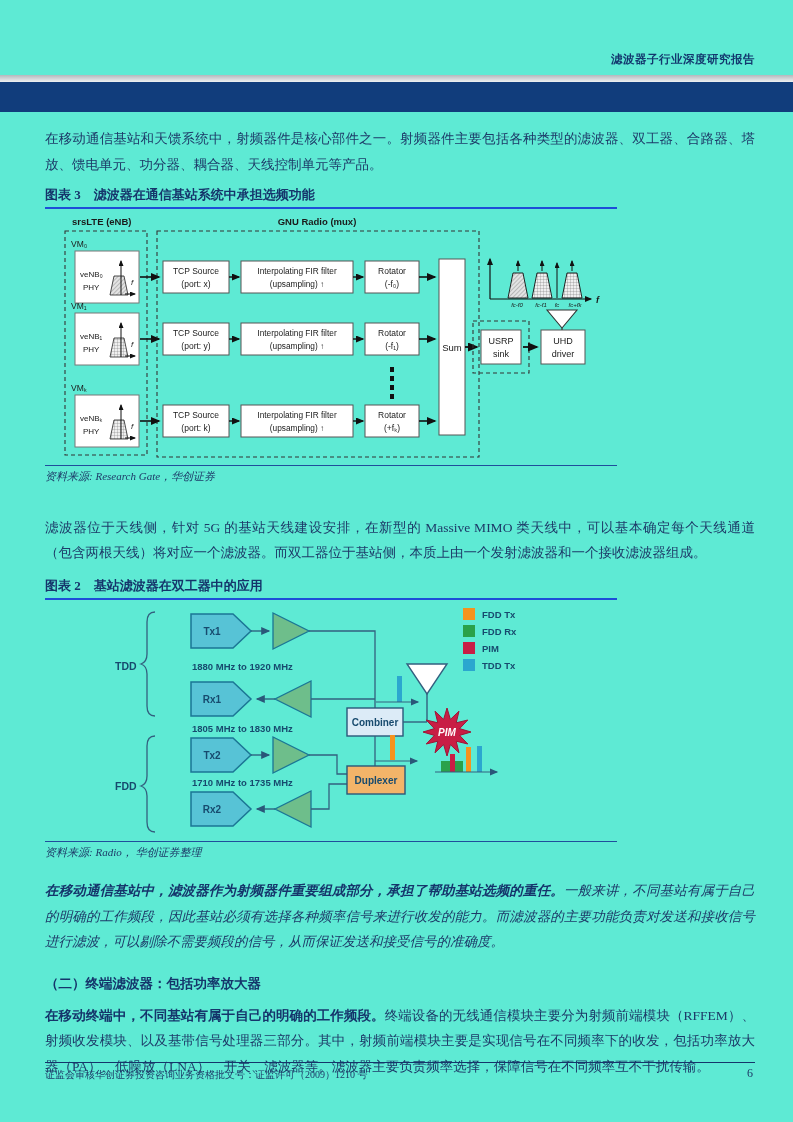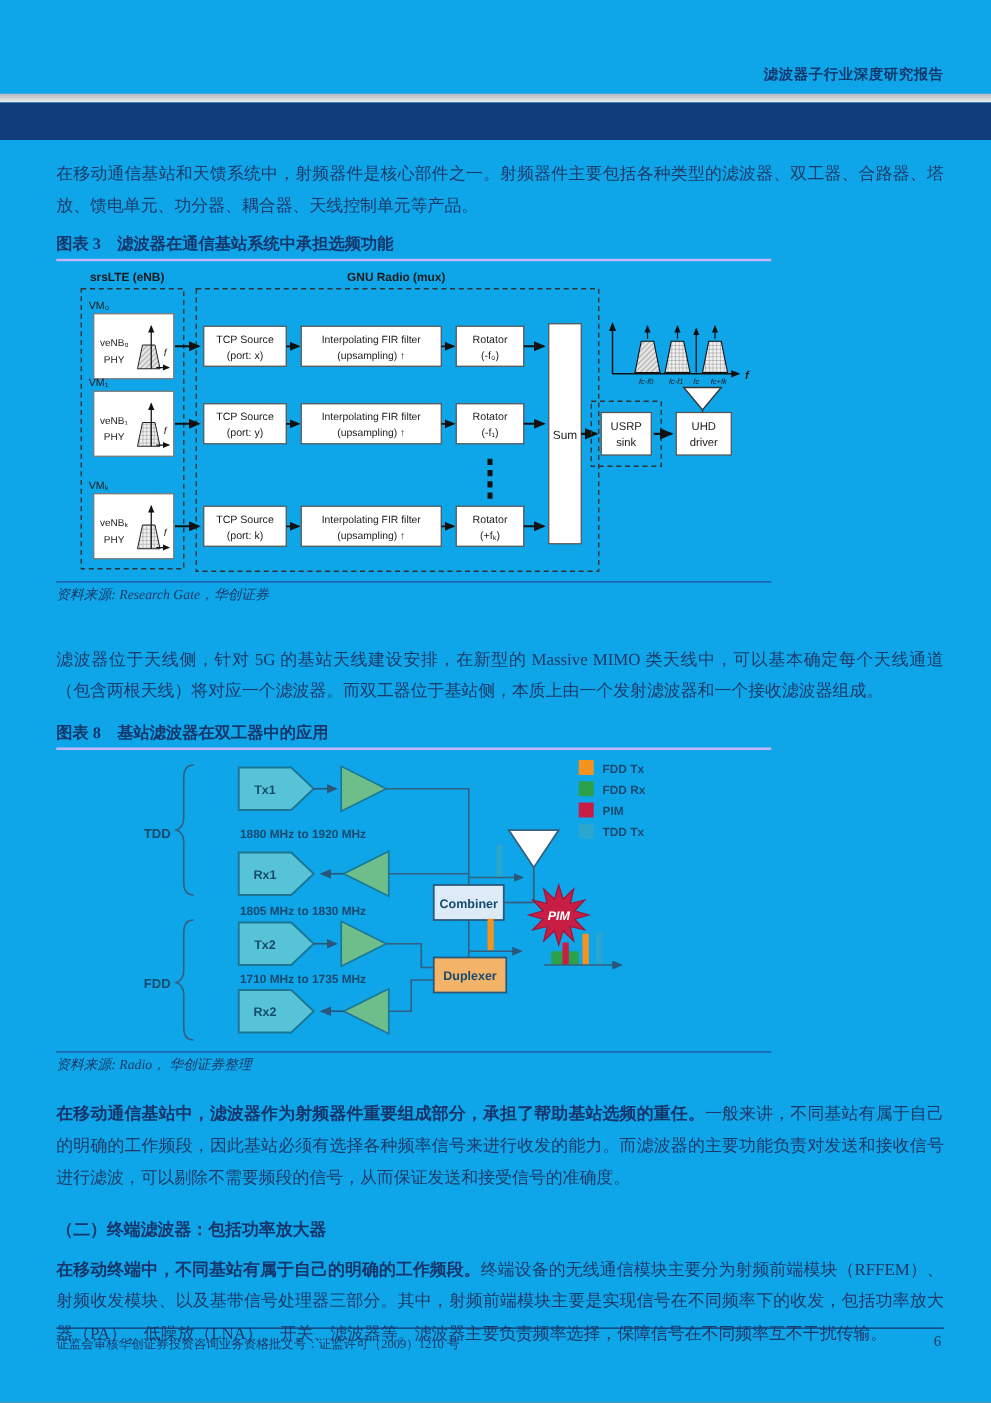--- a/index.html
+++ b/index.html
@@ -1,28 +1,28 @@
 <!DOCTYPE html>
 <html><head>
 <meta charset="utf-8">
 <style>
   html,body{margin:0;padding:0;background:#888;}
-  .page{position:relative;width:793px;height:1122px;margin:0 auto;background:#0ea5e9;
+  .page{position:relative;width:793px;height:1122px;margin:0 auto;background:#5eead4;
         font-family:"Liberation Serif",serif;overflow:hidden;}
   .header-title{position:absolute;top:52px;right:38px;font-size:11.5px;font-weight:bold;
         color:#13386e;letter-spacing:.5px;}
   .grey-strip{position:absolute;top:75px;left:0;width:793px;height:7px;
         background:linear-gradient(#b4b8bd,#eef0f2);}
   .navy-band{position:absolute;top:82px;left:0;width:793px;height:30px;background:#113d7c;}
   .content{position:absolute;top:126px;left:45px;width:710px;color:#1d3a68;
         font-size:13.5px;line-height:1.9;text-align:justify;}
   .para{margin:0 0 10px 0;}
   .para b{color:#15356b;}
   .fig-title{margin:10px 0 2px 0;width:572px;font-size:13px;font-weight:bold;color:#15356b;
-        border-bottom:2px solid #c4b5fd;padding-bottom:3px;line-height:1.3;}
+        border-bottom:2px solid #1d4ed8;padding-bottom:3px;line-height:1.3;}
   .fig-rule{width:572px;border-top:1.5px solid #1f4e9c;height:0;margin-top:2px;}
   .fig-source{margin:3px 0 0 0;font-size:11px;font-style:italic;color:#1d3a68;line-height:1.4;}
   .section-heading{margin:16px 0 6px 0;font-size:13.5px;font-weight:bold;color:#15356b;}
   .fig-canvas{display:block;margin-top:4px;}
   .footer-rule{position:absolute;top:1062px;left:45px;width:710px;border-top:1px solid #15356b;}
   .footer-left{position:absolute;top:1068px;left:45px;font-size:10px;color:#1d3a68;}
   .footer-page{position:absolute;top:1066px;right:40px;font-size:12px;color:#1d3a68;}
   svg text{font-family:"Liberation Sans",sans-serif;}
   .d3t{fill:#1a1a1a;}
   .f4t{fill:#174a6e;font-weight:bold;}
@@ -179,21 +179,21 @@
         <polygon points="502,97 532,97 517,115" fill="#fff" stroke="#333" stroke-width="1.1"></polygon>
         <line x1="517" y1="115" x2="517" y2="117" stroke="#333" stroke-width="1.1"></line>
       </g>
     </svg>
 
     <div class="fig-rule"></div>
     <p class="fig-source">资料来源: Research Gate，华创证券</p>
 
     <p class="para" style="margin-top:30px;">滤波器位于天线侧，针对 5G 的基站天线建设安排，在新型的 Massive MIMO 类天线中，可以基本确定每个天线通道（包含两根天线）将对应一个滤波器。而双工器位于基站侧，本质上由一个发射滤波器和一个接收滤波器组成。</p>
 
-    <div class="fig-title" style="margin-top:12px;">图表 8　基站滤波器在双工器中的应用</div>
+    <div class="fig-title" style="margin-top:12px;">图表 2　基站滤波器在双工器中的应用</div>
 
     <svg class="fig-canvas" width="710" height="235" viewBox="0 0 710 235">
       <defs>
         <marker id="an" markerWidth="8" markerHeight="8" refX="6" refY="3" orient="auto">
           <path d="M0,0 L7,3 L0,6 Z" fill="#2a5779"></path>
         </marker>
       </defs>
 
       <g>
         <rect x="418" y="4" width="12" height="12" fill="#F5931E"></rect>
@@ -258,21 +258,21 @@
       <path d="M302,180 H284 V205 H266" fill="none" stroke="#33607f" stroke-width="1.3"></path>
       <line x1="230" y1="205" x2="212" y2="205" stroke="#2a5779" stroke-width="1.3" marker-end="url(#an)"></line>
 
       <rect x="302" y="162" width="58" height="28" fill="#F3B469" stroke="#2A5779" stroke-width="1.4"></rect>
       <text class="f4t" x="331" y="180" font-size="10" text-anchor="middle" fill="#1D4E75">Duplexer</text>
     </svg>
 
     <div class="fig-rule"></div>
     <p class="fig-source">资料来源: Radio， 华创证券整理</p>
 
-    <p class="para" style="margin-top:18px;"><b>在移动通信基站中，滤波器作为射频器件重要组成部分，承担了帮助基站选频的重任。</b><span>一般来讲，不同基站有属于自己的明确的工作频段，因此基站必须有选择各种频率信号来进行收发的能力。而滤波器的主要功能负责对发送和接收信号进行滤波，可以剔除不需要频段的信号，从而保证发送和接受信号的准确度。</span></p>
+    <p class="para" style="margin-top:18px;font-style:italic;"><b>在移动通信基站中，滤波器作为射频器件重要组成部分，承担了帮助基站选频的重任。</b><span>一般来讲，不同基站有属于自己的明确的工作频段，因此基站必须有选择各种频率信号来进行收发的能力。而滤波器的主要功能负责对发送和接收信号进行滤波，可以剔除不需要频段的信号，从而保证发送和接受信号的准确度。</span></p>
 
     <div class="section-heading">（二）终端滤波器：包括功率放大器</div>
 
     <p class="para"><b>在移动终端中，不同基站有属于自己的明确的工作频段。</b><span>终端设备的无线通信模块主要分为射频前端模块（RFFEM）、射频收发模块、以及基带信号处理器三部分。其中，射频前端模块主要是实现信号在不同频率下的收发，包括功率放大器（PA）、低噪放（LNA）、开关、滤波器等。滤波器主要负责频率选择，保障信号在不同频率互不干扰传输。</span></p>
 
   </div>
 
   <div class="footer-rule"></div>
   <div class="footer-left">证监会审核华创证券投资咨询业务资格批文号：证监许可（2009）1210 号</div>
   <div class="footer-page">6</div>

